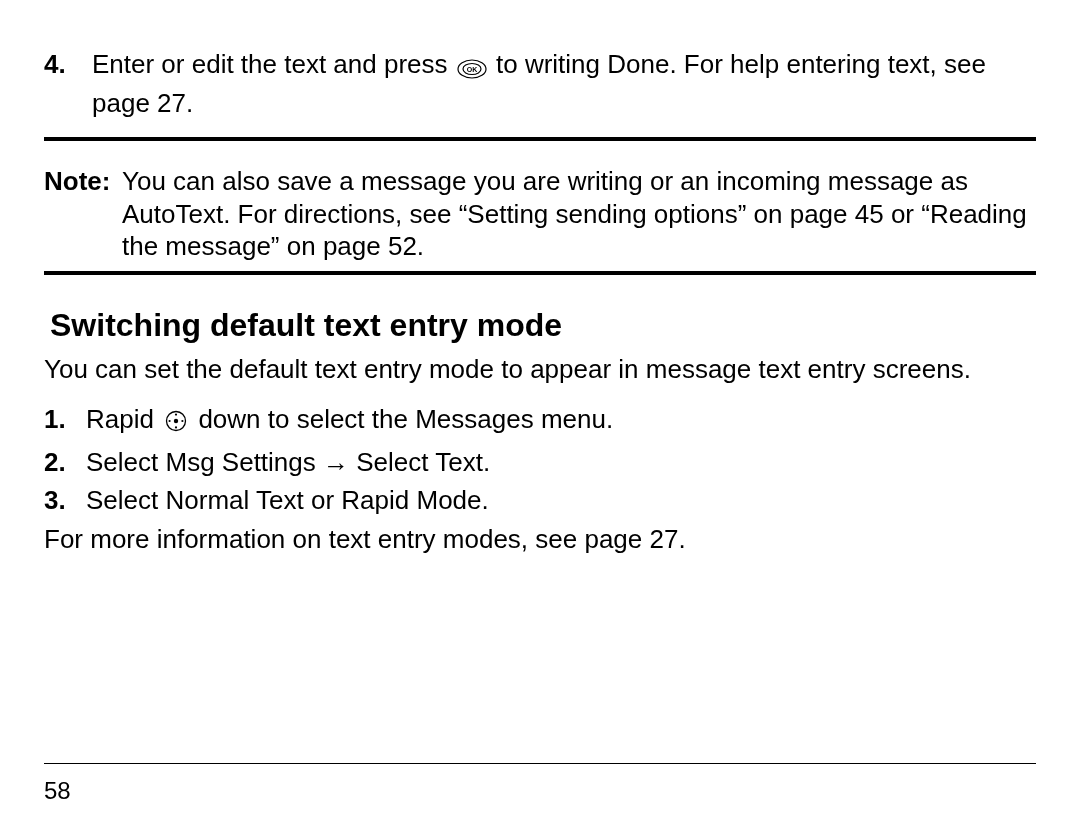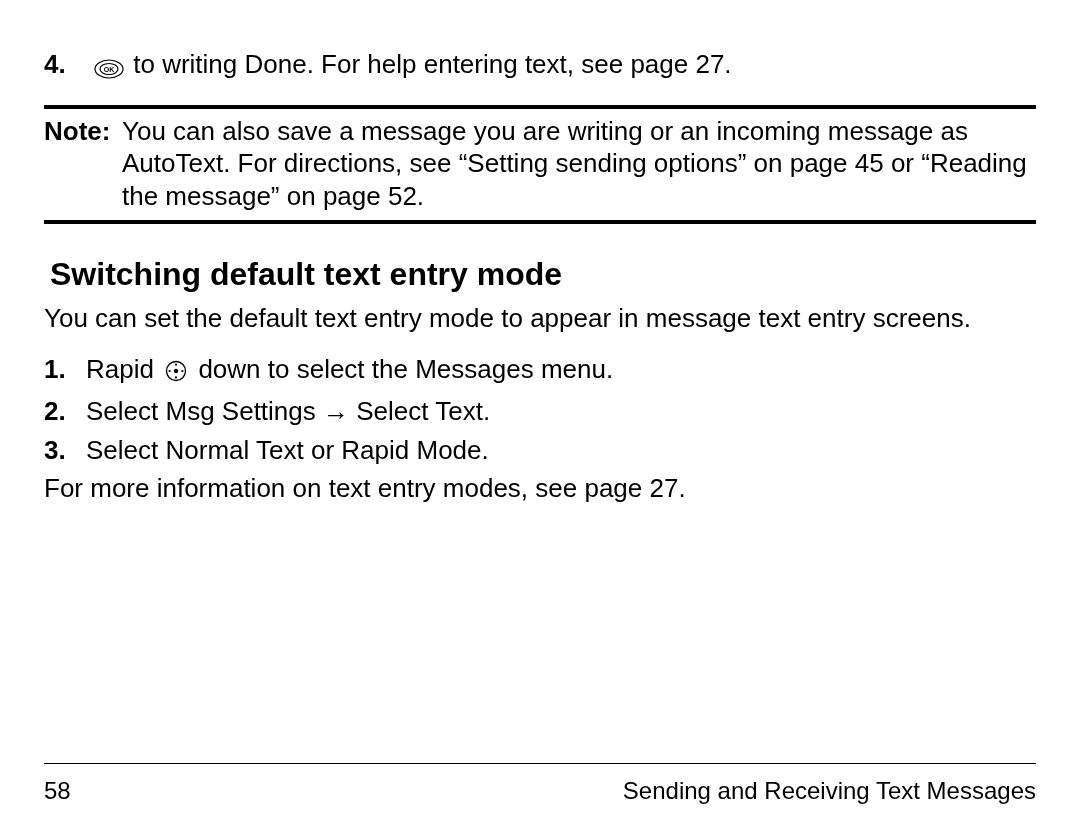--- a/index.html
+++ b/index.html
@@ -28,21 +28,21 @@
     }
     .ok-icon {
       display: inline-block;
       vertical-align: -6px;
       margin: 0 2px;
     }
     .bold { font-weight: normal; text-align: right; }
     .note-block {
       border-top: 4px solid #000;
       border-bottom: 4px solid #000;
-      padding: 6px 0 8px 0;
+      padding: 24px 0 8px 0;
       margin-bottom: 30px;
     }
     .note-row { display: flex; }
     .note-label { font-weight: bold; width: 78px; flex-shrink: 0; }
     .note-body { flex: 1; }
     h2.section-title {
       font-family: Arial, Helvetica, sans-serif;
       font-weight: bold;
       font-size: 32px;
       margin-bottom: 8px;
@@ -68,20 +68,21 @@
       display: flex;
       justify-content: space-between;
     }
   </style>
 </head>
 <body>
 
 <div class="step4">
   <div class="num">4.</div>
   <div class="body">
+    <span>Enter or edit the text and press </span>
     <span class="ok-icon">
       <svg width="30" height="20" viewBox="0 0 30 20">
         <ellipse cx="15" cy="10" rx="14" ry="9" fill="none" stroke="#000" stroke-width="1.2"></ellipse>
         <ellipse cx="15" cy="10" rx="9" ry="5.5" fill="none" stroke="#000" stroke-width="1.2"></ellipse>
         <text x="15" y="13" font-size="7" font-family="Arial" text-anchor="middle" font-weight="bold">OK</text>
       </svg>
     </span>
     <span> to writing </span><span class="bold">Done</span><span>. For help entering text, see page 27.</span>
   </div>
 </div>
@@ -126,14 +127,13 @@
     <span class="body">
       <span>Select </span><span class="bold">Normal Text</span><span> or </span><span class="bold">Rapid Mode</span><span>.</span>
     </span>
   </li>
 </ol>
 
 <div>For more information on text entry modes, see page 27.</div>
 
 <div class="footer">
   <span>58</span>
-  <span>Sending and Receiving Text Messages</span>
 </div>
 
 </body></html>

